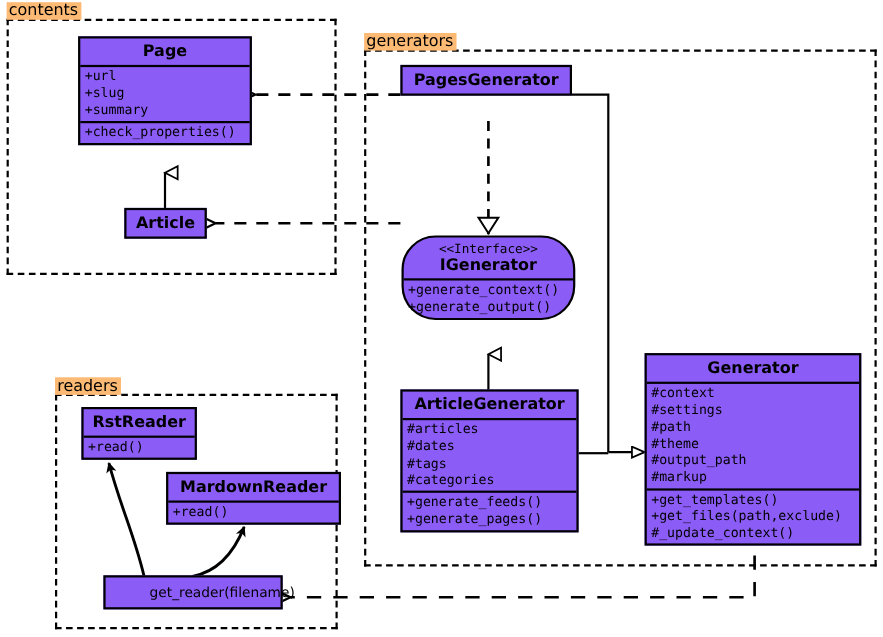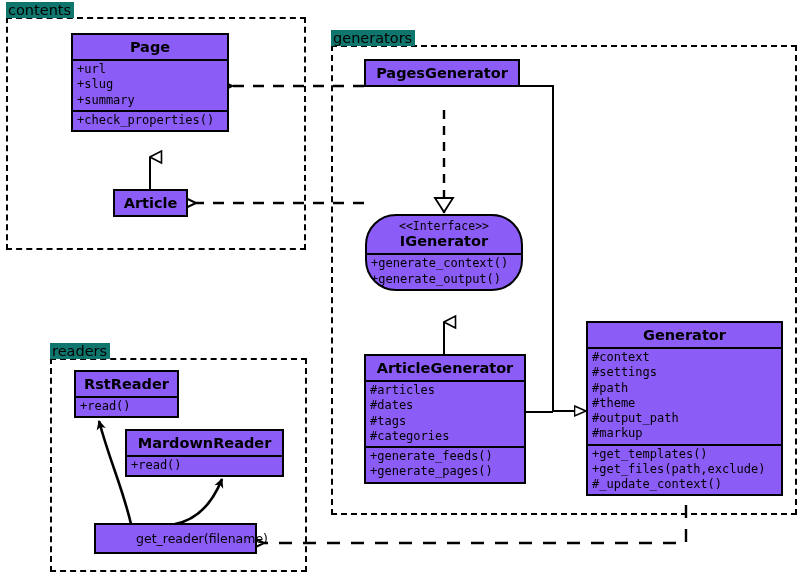--- a/index.html
+++ b/index.html
@@ -79,21 +79,21 @@
     box-sizing: border-box;
     border: 2px dashed #000000;
     z-index: 1;
     background: transparent;
   }
   .package-label {
     position: absolute;
     font-family: "DejaVu Sans", sans-serif;
     font-size: 14.5px;
     color: #000000;
-    background: #0f766e;
+    background: #fdba74;
     padding: 0 3px 0 2px;
     white-space: nowrap;
     z-index: 4;
   }
 </style>
 </head>
 <body>
 
 <div id="canvas">
 
@@ -224,21 +224,21 @@
     </div>
   </div>
 
   <div class="uml-class" style="left:74px; top:370px; width:105px;">
     <div class="uml-title">RstReader</div>
     <div class="uml-compartment uml-sep">
       <div>+read()</div>
     </div>
   </div>
 
-  <div class="uml-class" style="left:125px; top:429px; width:159px;">
+  <div class="uml-class" style="left:151px; top:429px; width:159px;">
     <div class="uml-title">MardownReader</div>
     <div class="uml-compartment uml-sep">
       <div>+read()</div>
     </div>
   </div>
 
   <div class="uml-class" style="left:94px; top:523px; width:163px;padding-left:36px;">
     <div class="uml-plain">get_reader(filename)</div>
   </div>
 

